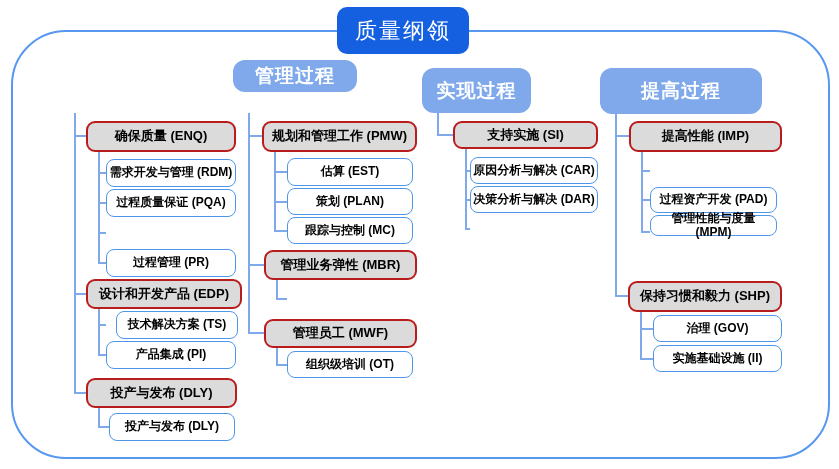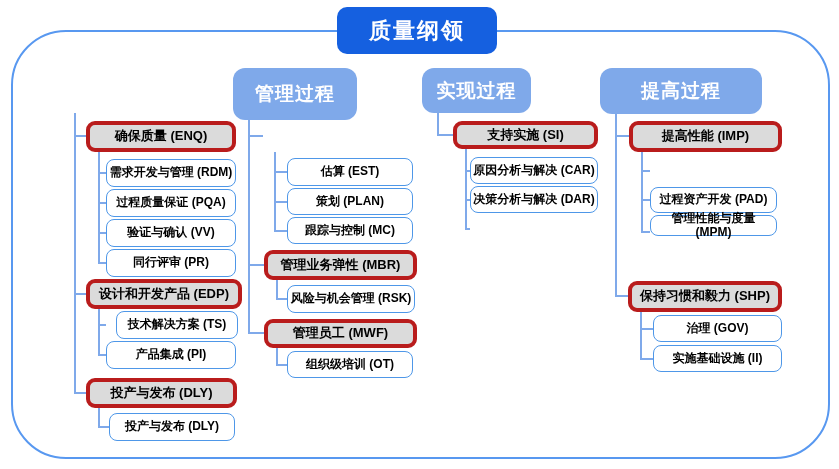--- a/index.html
+++ b/index.html
@@ -1,28 +1,28 @@
 <!DOCTYPE html>
 <html><head>
 <meta charset="utf-8">
 <style>
   html,body{margin:0;padding:0;background:#ffffff;}
   body{width:839px;height:469px;position:relative;overflow:hidden;
        font-family:"Liberation Sans","DejaVu Sans",sans-serif;}
   .stage{position:absolute;left:0;top:0;width:839px;height:469px;}
   .frame{position:absolute;left:11px;top:30px;width:815px;height:425px;
          border:2px solid #5898F0;border-radius:55px;background:transparent;}
-  .title{position:absolute;left:337px;top:7px;width:160px;height:47px;
-         background:#1560E0;border-radius:10px;color:#ffffff;font-weight:bold;
+  .title{position:absolute;left:337px;top:7px;width:132px;height:47px;
+         background:#1560E0;border-radius:10px;color:#ffffff;font-weight:normal;
          font-size:22px;display:flex;align-items:center;justify-content:center;
          letter-spacing:2px;}
   .hdr{position:absolute;background:#7FA9EA;border-radius:12px;color:#ffffff;
        font-weight:bold;font-size:19px;display:flex;align-items:center;
        justify-content:center;letter-spacing:1px;}
-  .gbox{position:absolute;background:#DBDBDB;border:4px solid #b91c1c;
+  .gbox{position:absolute;background:#DBDBDB;border:2px solid #b91c1c;
         border-radius:9px;color:#000000;font-weight:bold;font-size:13px;
         display:flex;align-items:center;justify-content:center;text-align:center;
         line-height:1.15;box-sizing:border-box;padding:1px 3px;}
   .wbox{position:absolute;background:#ffffff;border:1.5px solid #4E97E8;
         border-radius:8px;color:#000000;font-weight:bold;font-size:12px;
         display:flex;align-items:center;justify-content:center;text-align:center;
         line-height:1.15;box-sizing:border-box;padding:1px 2px;}
   .v{position:absolute;width:2px;background:#7FA9EA;}
   .h{position:absolute;height:2px;background:#7FA9EA;}
 </style>
@@ -74,40 +74,39 @@
   <div class="h" style="left:465px;top:199px;width:5px"></div>
   <div class="h" style="left:465px;top:228px;width:5px"></div>
   <div class="h" style="left:641px;top:170px;width:9px"></div>
   <div class="h" style="left:641px;top:199px;width:9px"></div>
   <div class="h" style="left:641px;top:231px;width:9px"></div>
   <div class="h" style="left:640px;top:328px;width:13px"></div>
   <div class="h" style="left:640px;top:358px;width:13px"></div>
 
   <div class="title">质量纲领</div>
 
-  <div class="hdr" style="left:233px;top:68px;width:124px;height:52px">管理过程</div>
+  <div class="hdr" style="left:233px;top:60px;width:124px;height:32px">管理过程</div>
   <div class="hdr" style="left:422px;top:68px;width:109px;height:45px">实现过程</div>
   <div class="hdr" style="left:600px;top:68px;width:162px;height:46px">提高过程</div>
 
   <div class="gbox" style="left:86px;top:121px;width:150px;height:31px">确保质量 (ENQ)</div>
   <div class="wbox" style="left:106px;top:159px;width:130px;height:28px">需求开发与管理 (RDM)</div>
   <div class="wbox" style="left:106px;top:189px;width:130px;height:28px">过程质量保证 (PQA)</div>
-  <div class="wbox" style="left:106px;top:219px;width:130px;height:28px">验证与确认 (VV)</div>
-  <div class="wbox" style="left:106px;top:249px;width:130px;height:28px">同行评审 (PR)</div>
+  <div class="wbox" style="left:106px;top:249px;width:130px;height:28px">过程管理 (PR)</div>
   <div class="gbox" style="left:86px;top:279px;width:156px;height:30px">设计和开发产品 (EDP)</div>
   <div class="wbox" style="left:116px;top:311px;width:122px;height:28px">技术解决方案 (TS)</div>
   <div class="wbox" style="left:106px;top:341px;width:130px;height:28px">产品集成 (PI)</div>
   <div class="gbox" style="left:86px;top:378px;width:151px;height:30px">投产与发布 (DLY)</div>
   <div class="wbox" style="left:109px;top:413px;width:126px;height:28px">投产与发布 (DLY)</div>
 
+  <div class="gbox" style="left:262px;top:121px;width:155px;height:31px">规划和管理工作 (PMW)</div>
   <div class="wbox" style="left:287px;top:158px;width:126px;height:28px">估算 (EST)</div>
   <div class="wbox" style="left:287px;top:188px;width:126px;height:27px">策划 (PLAN)</div>
   <div class="wbox" style="left:287px;top:217px;width:126px;height:27px">跟踪与控制 (MC)</div>
   <div class="gbox" style="left:264px;top:250px;width:153px;height:30px">管理业务弹性 (MBR)</div>
-  <div class="wbox" style="left:287px;top:285px;width:128px;height:28px">风险与机会管理 (RSK)</div>
   <div class="gbox" style="left:264px;top:319px;width:153px;height:29px">管理员工 (MWF)</div>
   <div class="wbox" style="left:287px;top:351px;width:126px;height:27px">组织级培训 (OT)</div>
 
   <div class="gbox" style="left:453px;top:121px;width:145px;height:28px">支持实施 (SI)</div>
   <div class="wbox" style="left:470px;top:157px;width:128px;height:27px">原因分析与解决 (CAR)</div>
   <div class="wbox" style="left:470px;top:186px;width:128px;height:27px">决策分析与解决 (DAR)</div>
 
   <div class="gbox" style="left:629px;top:121px;width:153px;height:31px">提高性能 (IMP)</div>
   <div class="wbox" style="left:650px;top:187px;width:127px;height:26px">过程资产开发 (PAD)</div>
   <div class="wbox" style="left:650px;top:215px;width:127px;height:21px">管理性能与度量 (MPM)</div>

